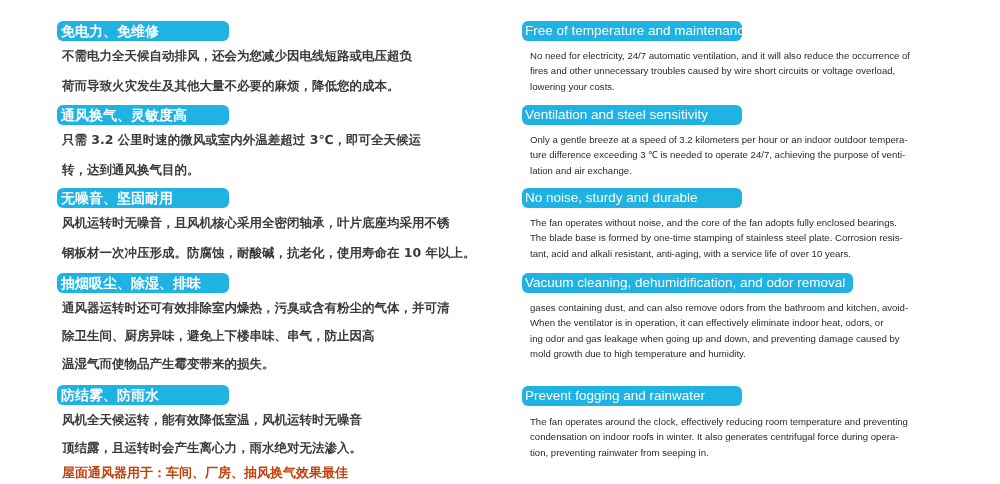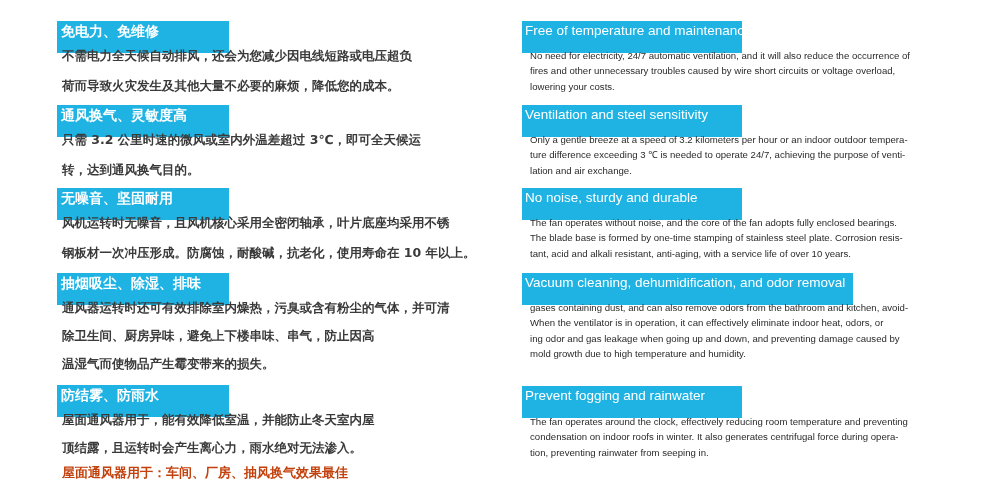--- a/index.html
+++ b/index.html
@@ -18,26 +18,27 @@
     .col {
       position: absolute;
       top: 0;
     }
     .col-zh { left: 57px; width: 420px; }
     .col-en { left: 522px; width: 430px; }
 
     .hdr {
       position: absolute;
       left: 0;
-      height: 32px;
+      height: 20px;
       background: #1fb3e3;
       color: #ffffff;
       box-sizing: border-box;
       white-space: nowrap;
       overflow: visible;
+      border-radius: 6px;
     }
     .col-zh .hdr {
       width: 172px;
       font-weight: bold;
       font-size: 14px;
       line-height: 20px;
       padding-left: 4px;
       letter-spacing: 0px;
     }
     .col-en .hdr {
@@ -96,21 +97,21 @@
   <div class="hdr" style="top:188px">无噪音、坚固耐用</div>
   <div class="zh-line" style="top:215px">风机运转时无噪音，且风机核心采用全密闭轴承，叶片底座均采用不锈</div>
   <div class="zh-line" style="top:245px">钢板材一次冲压形成。防腐蚀，耐酸碱，抗老化，使用寿命在 10 年以上。</div>
 
   <div class="hdr" style="top:273px">抽烟吸尘、除湿、排味</div>
   <div class="zh-line" style="top:300px">通风器运转时还可有效排除室内燥热，污臭或含有粉尘的气体，并可清</div>
   <div class="zh-line" style="top:328px">除卫生间、厨房异味，避免上下楼串味、串气，防止因高</div>
   <div class="zh-line" style="top:356px">温湿气而使物品产生霉变带来的损失。</div>
 
   <div class="hdr" style="top:385px">防结雾、防雨水</div>
-  <div class="zh-line" style="top:412px">屋面通风器用于，能有效降低室温，并能防止冬天室内屋</div>
+  <div class="zh-line" style="top:412px">风机全天候运转，能有效降低室温，风机运转时无噪音</div>
   <div class="zh-line" style="top:440px">顶结露，且运转时会产生离心力，雨水绝对无法渗入。</div>
 
   <div class="footer-zh">屋面通风器用于：车间、厂房、抽风换气效果最佳</div>
 </div>
 
 <div class="col col-en">
 
   <div class="hdr" style="top:21px">Free of temperature and maintenance</div>
   <div class="en-body" style="top:48px">
     <span class="en-line">No need for electricity, 24/7 automatic ventilation, and it will also reduce the occurrence of</span>

